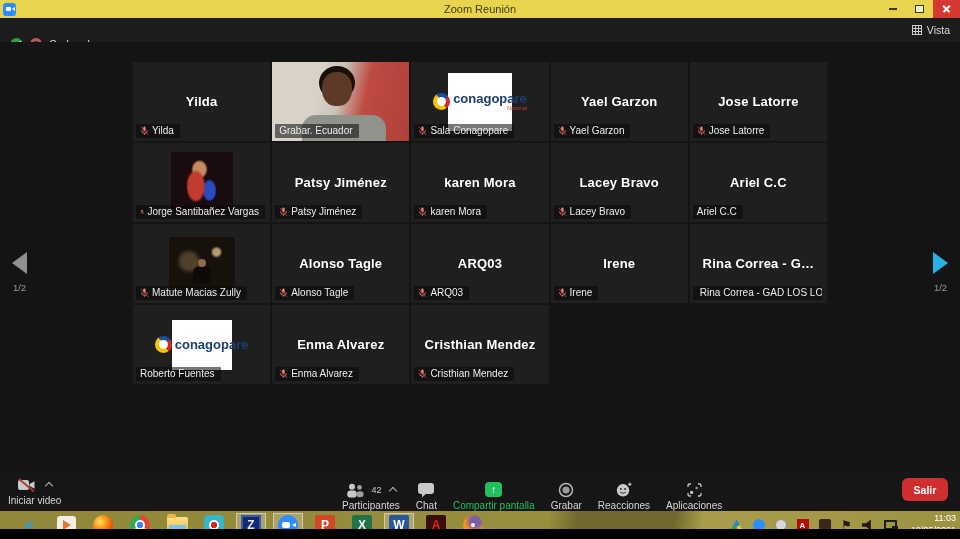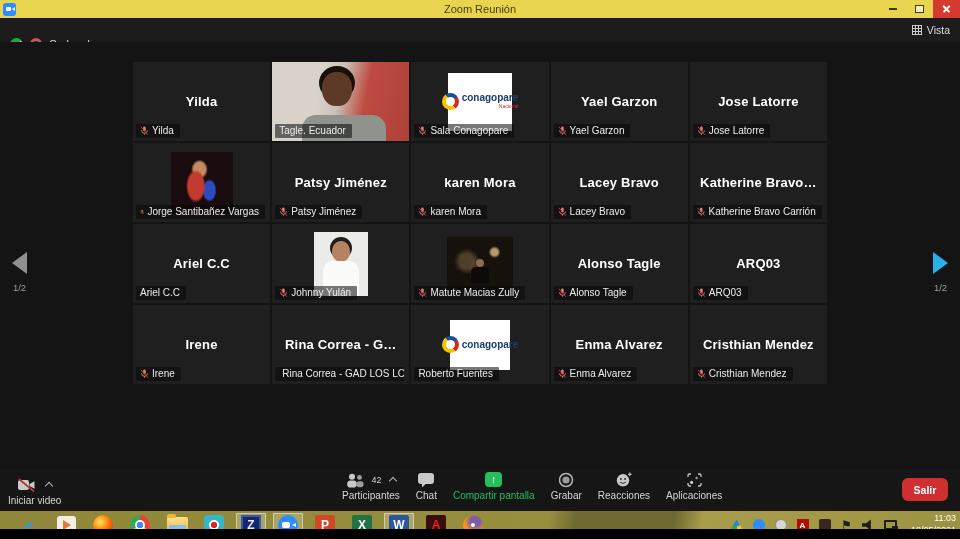--- a/index.html
+++ b/index.html
@@ -86,36 +86,36 @@
   
   .logo { background:#fff; display:flex; align-items:center; justify-content:center; gap:3px; padding:3px; }
   .v-sala .logo { width:64px; height:58px; }
   .v-guayas .logo { width:58px; height:64px; }
   .v-roberto .logo { width:60px; height:50px; }
   .swirl { flex:none; width:17px; height:17px; border-radius:50%; position:relative;
     background:conic-gradient(from 210deg, #f5c400 0 32%, #1a4fa0 32% 57%, #d42a1e 57% 82%, #f5c400 82%); }
   .swirl::after { content:""; position:absolute; inset:4px; border-radius:50%; background:#fff; }
   .v-guayas .swirl { width:26px; height:26px; }
   .lg-col { display:flex; flex-direction:column; align-items:flex-end; }
-  .lg-text { color:#1a3e6e; font-weight:bold; font-size:10px; line-height:1; }
+  .lg-text { color:#1a3e6e; font-weight:bold; font-size:13px; line-height:1; }
   .v-guayas .lg-text { font-size:10px; color:#14325c; }
   .lg-sub { color:#c0392b; font-size:5px; line-height:1.4; }
   .v-guayas .lg-sub { color:#b8922a; }
 
   
   .nav { position:absolute; top:210px; display:flex; flex-direction:column; align-items:center; gap:8px; cursor:pointer; }
   .nav.left { left:12px; } .nav.right { right:12px; }
   .tri-left { width:0; height:0; border-top:11px solid transparent; border-bottom:11px solid transparent; border-right:15px solid #909090; }
   .tri-right { width:0; height:0; border-top:11px solid transparent; border-bottom:11px solid transparent; border-left:15px solid #28b1e8; }
   .page { font-size:9.5px; color:#9a9a9a; }
 
   
   .toolbar { position:relative; height:41px; background:#161616; display:flex; align-items:center; }
   .tb-left { display:flex; align-items:flex-start; gap:10px; margin-left:8px; }
-  .tb-mid { position:absolute; left:342px; top:0; height:100%; display:flex; align-items:flex-start; gap:16px; }
+  .tb-mid { position:absolute; left:342px; top:0; height:100%; display:flex; align-items:flex-end; gap:16px; }
   .tbtn { display:flex; flex-direction:column; align-items:center; gap:1px; cursor:pointer; }
   .tb-top { position:relative; height:19px; display:flex; align-items:center; gap:4px; }
   .tb-icon { display:flex; align-items:center; }
   .tb-label { font-size:10px; color:#d6d6d6; white-space:nowrap; }
   .badge { font-size:9px; color:#cfcfcf; margin-left:1px; }
   .caret { width:6px; height:6px; border-left:1.5px solid #b5b5b5; border-top:1.5px solid #b5b5b5; transform:rotate(45deg); margin-left:5px; margin-top:3px; }
   .share-box { display:inline-flex; align-items:center; justify-content:center; width:17px; height:15px; border-radius:4px; background:#23bf5d; color:#fff; font-size:11px; font-weight:bold; line-height:1; }
   .leave { position:absolute; right:12px; top:8px; width:46px; height:23px; border:none; border-radius:6px; background:#cf2f2f; color:#fff; font-size:10.5px; font-weight:bold; font-family:inherit; cursor:pointer; }
 
   
@@ -210,21 +210,21 @@
         <div class="tile t-video v-wilmer active">
 
     <div class="photo">
       <div class="ph-hair"></div>
       <div class="ph-head"></div>
       <div class="ph-torso"></div>
     </div>
 
     <div class="nameplate">
 
-      <span class="np-text">Tagle. Ecuador</span>
+      <span class="np-text">Grabar. Ecuador</span>
     </div>
   </div>
         <div class="tile t-logo v-sala">
 
     <div class="logo">
       <div class="swirl"></div>
       <div class="lg-col">
         <div class="lg-text">conagopare</div>
         <div class="lg-sub">Nacional</div>
       </div>
@@ -316,56 +316,25 @@
       <svg class="mic-muted" width="9" height="10" viewBox="0 0 9 10">
         <rect x="3.1" y="0.6" width="2.6" height="4.6" rx="1.3" fill="#e2837c"></rect>
         <path d="M1.6 4.4a2.9 2.9 0 0 0 5.8 0" fill="none" stroke="#e2837c" stroke-width="0.9"></path>
         <line x1="4.5" y1="7.3" x2="4.5" y2="8.7" stroke="#e2837c" stroke-width="0.9"></line>
         <line x1="0.8" y1="0.8" x2="8" y2="8.8" stroke="#c0392b" stroke-width="1"></line>
       </svg>
       <span class="np-text">Lacey Bravo</span>
     </div>
   </div>
         <div class="tile t-name">
-    <div class="center-name">Katherine  Bravo…</div>
-
-    <div class="nameplate">
-      <svg class="mic-muted" width="9" height="10" viewBox="0 0 9 10">
-        <rect x="3.1" y="0.6" width="2.6" height="4.6" rx="1.3" fill="#e2837c"></rect>
-        <path d="M1.6 4.4a2.9 2.9 0 0 0 5.8 0" fill="none" stroke="#e2837c" stroke-width="0.9"></path>
-        <line x1="4.5" y1="7.3" x2="4.5" y2="8.7" stroke="#e2837c" stroke-width="0.9"></line>
-        <line x1="0.8" y1="0.8" x2="8" y2="8.8" stroke="#c0392b" stroke-width="1"></line>
-      </svg>
-      <span class="np-text">Katherine Bravo Carrión</span>
-    </div>
-  </div>
-        <div class="tile t-name">
     <div class="center-name">Ariel C.C</div>
 
     <div class="nameplate">
 
       <span class="np-text">Ariel C.C</span>
-    </div>
-  </div>
-        <div class="tile t-photo v-johnny">
-
-    <div class="photo">
-      <div class="ph-hair"></div>
-      <div class="ph-head"></div>
-      <div class="ph-torso"></div>
-    </div>
-
-    <div class="nameplate">
-      <svg class="mic-muted" width="9" height="10" viewBox="0 0 9 10">
-        <rect x="3.1" y="0.6" width="2.6" height="4.6" rx="1.3" fill="#e2837c"></rect>
-        <path d="M1.6 4.4a2.9 2.9 0 0 0 5.8 0" fill="none" stroke="#e2837c" stroke-width="0.9"></path>
-        <line x1="4.5" y1="7.3" x2="4.5" y2="8.7" stroke="#e2837c" stroke-width="0.9"></line>
-        <line x1="0.8" y1="0.8" x2="8" y2="8.8" stroke="#c0392b" stroke-width="1"></line>
-      </svg>
-      <span class="np-text">Johnny Yulán</span>
     </div>
   </div>
         <div class="tile t-photo v-night">
 
     <div class="photo">
 
       <div class="ph-head"></div>
       <div class="ph-torso"></div>
     </div>
 

